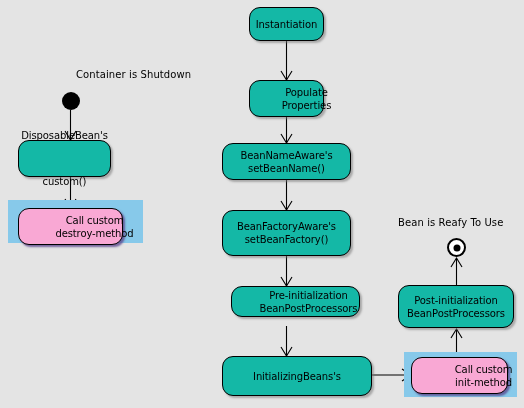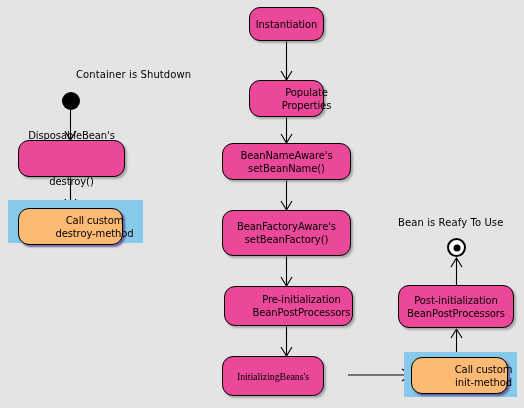--- a/index.html
+++ b/index.html
@@ -19,21 +19,21 @@
     position: absolute;
     left: 0;
     top: 0;
     width: 524px;
     height: 408px;
   }
   
   .node {
     position: absolute;
     box-sizing: border-box;
-    background: #ec4899;
+    background: #14b8a6;
     border: 1px solid #000000;
     border-radius: 11px;
     display: flex;
     flex-direction: column;
     align-items: center;
     justify-content: center;
     font-size: 10px;
     line-height: 13px;
     color: #000000;
     text-align: center;
@@ -45,21 +45,21 @@
     display: block;
     white-space: nowrap;
   }
   
   .highlight {
     position: absolute;
     background: #87c9ea;
     z-index: 2;
   }
   .node.sel {
-    background: #fdba74;
+    background: #f9a8d4;
     box-shadow: 2px 2px 2px rgba(90,70,140,0.8);
     padding-left: 48px;
   }
   
   .caption {
     position: absolute;
     font-size: 10px;
     line-height: 12px;
     color: #000000;
     white-space: nowrap;
@@ -128,23 +128,23 @@
       <path d="M451,267 L456.5,258 L462,267"></path>
       <path d="M65,131 L70.5,140 L76,131"></path>
       <path d="M65,199 L70.5,208 L76,199"></path>
     </g>
   </svg>
 
   <div class="caption" style="left:28px; top:69px;margin-left:48px;">Container is Shutdown</div>
 
   <div class="start-node" style="left:62px; top:92px; width:18px; height:18px;"></div>
 
-  <div class="node" style="left:18px; top:140px; width:107px; height:37px;gap:33px;">
+  <div class="node" style="left:18px; top:140px; width:93px; height:37px;gap:33px;">
     <span class="line">DisposableBean's</span>
-    <span class="line">destroy()</span>
+    <span class="line">custom()</span>
   </div>
 
   <div class="highlight" style="left:8px; top:200px; width:135px; height:43px;"></div>
   <div class="node sel" style="left:18px; top:208px; width:105px; height:37px;">
     <span class="line">Call custom</span>
     <span class="line">destroy-method</span>
   </div>
 
   <div class="node" style="left:249px; top:7px; width:75px; height:34px;">
     <span class="line">Instantiation</span>
@@ -158,26 +158,26 @@
   <div class="node" style="left:222px; top:210px; width:129px; height:46px;">
     <span class="line">BeanFactoryAware's</span>
     <span class="line">setBeanFactory()</span>
   </div>
 
   <div class="node" style="left:222px; top:143px; width:129px; height:37px;">
     <span class="line">BeanNameAware's</span>
     <span class="line">setBeanName()</span>
   </div>
 
-  <div class="node" style="left:224px; top:286px; width:129px; height:40px;padding-left:26px;">
+  <div class="node" style="left:231px; top:286px; width:129px; height:31px;padding-left:26px;">
     <span class="line">Pre-initialization</span>
     <span class="line">BeanPostProcessors</span>
   </div>
 
-  <div class="node" style="left:222px; top:356px; width:102px; height:40px;font-family:Liberation Serif, serif;">
+  <div class="node" style="left:222px; top:356px; width:150px; height:40px;">
     <span class="line">InitializingBeans's</span>
   </div>
 
   <div class="caption" style="left:398px; top:217px;">Bean is Reafy To Use</div>
 
   <div class="final-node" style="left:447px; top:238px; width:19px; height:19px;">
     <span class="dot"></span>
   </div>
 
   <div class="node" style="left:398px; top:285px; width:116px; height:43px;">

